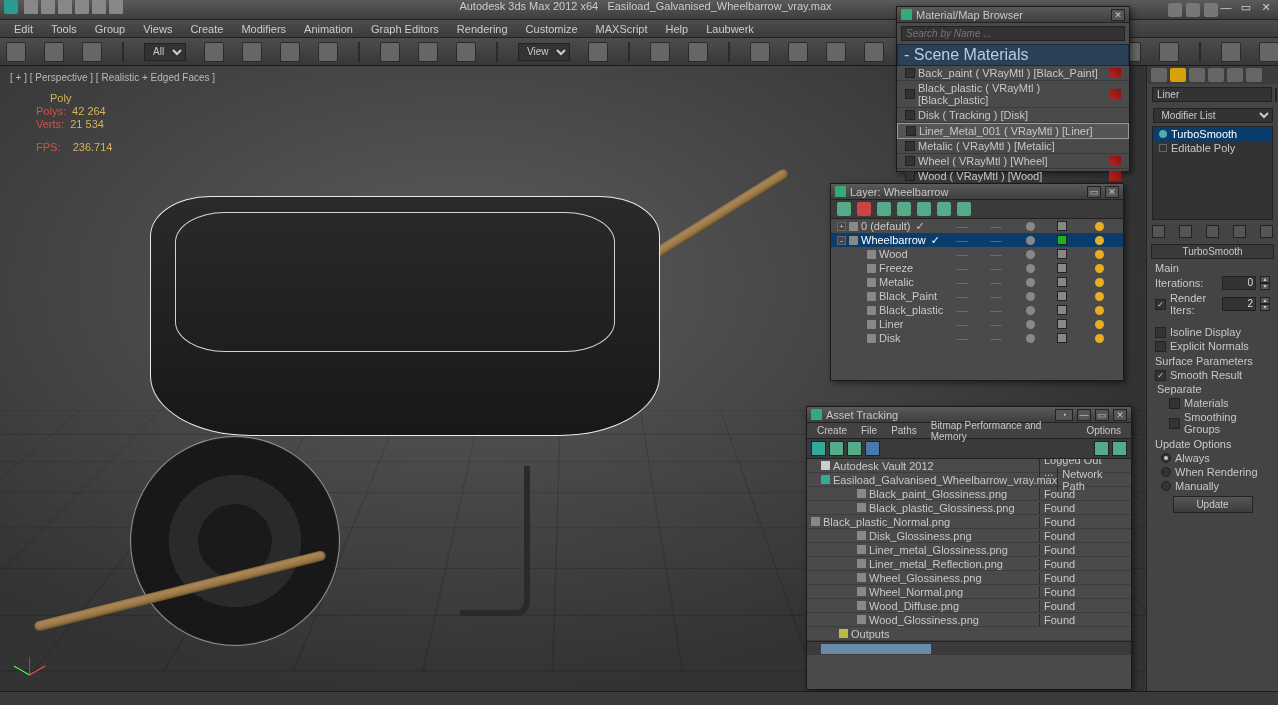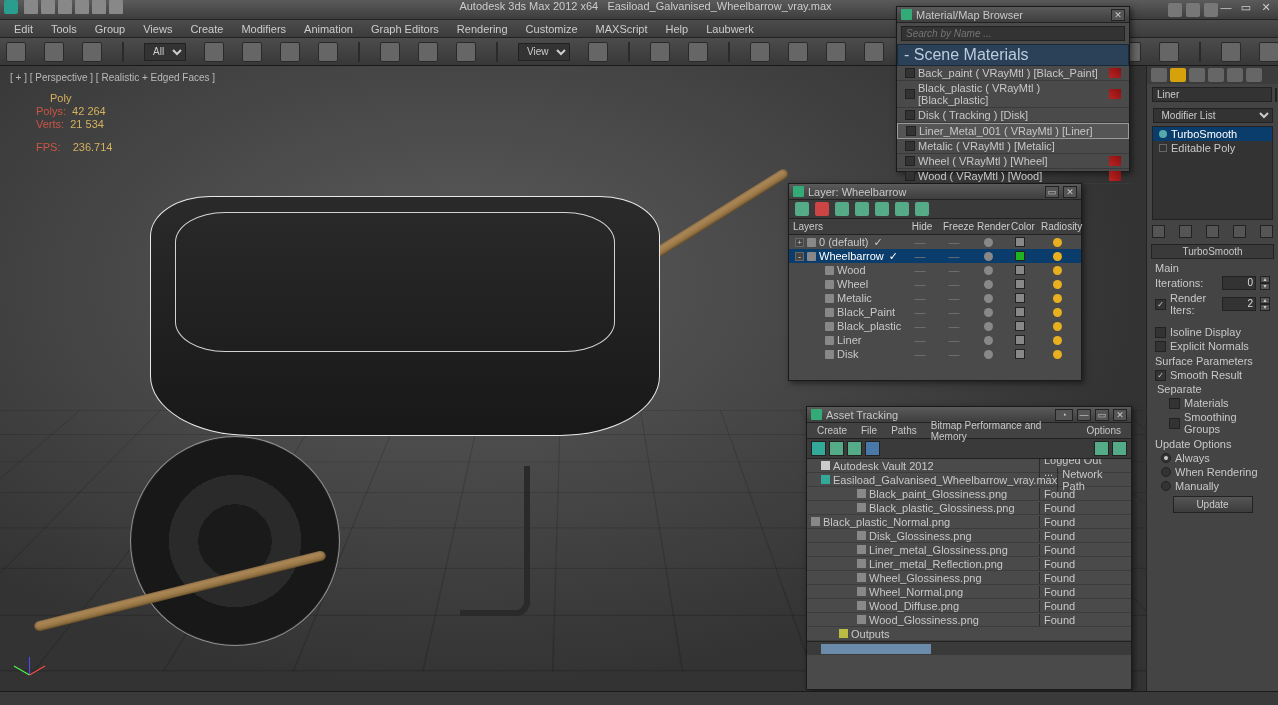--- a/index.html
+++ b/index.html
@@ -364,44 +364,36 @@
         <div class="mat-warn"></div>
       </div>
       <div class="mat-item">
         <div class="mat-sw"></div>
         <span style="flex:1">Wood ( VRayMtl ) [Wood]</span>
         <div class="mat-warn"></div>
       </div>
     </div>
 </div>
 
-<div class="dialog" style="left:788px;top:183px;width:294px;height:198px">
+<div class="dialog" style="left:830px;top:183px;width:294px;height:198px">
   <div class="dlg-title">
     <div class="dlg-icon"></div>
     <div class="dlg-title-txt">Layer: Wheelbarrow</div>
     <div class="dlg-close">▭</div>
     <div class="dlg-close">✕</div>
   </div>
   <div class="layer-tb">
     <div class="lt-icon"></div>
     <div class="lt-icon" style="background:#c44"></div>
     <div class="lt-icon"></div>
     <div class="lt-icon"></div>
     <div class="lt-icon"></div>
     <div class="lt-icon"></div>
     <div class="lt-icon"></div>
   </div>
-  <div class="layer-hdr">
-    <div class="lh-col lh-name">Layers</div>
-    <div class="lh-col lh-sm">Hide</div>
-    <div class="lh-col lh-sm">Freeze</div>
-    <div class="lh-col lh-sm">Render</div>
-    <div class="lh-col lh-sm" style="width:30px">Color</div>
-    <div class="lh-col lh-sm" style="width:44px">Radiosity</div>
-  </div>
   <div id="layer-rows">
       <div class="layer-row">
         <div class="lr-name" style="padding-left:4px">
           <span class="lr-exp">+</span>
           <span class="lr-i"></span>
           <span>0 (default)</span>
           <span style="margin-left:2px">✓</span>
         </div>
         <div class="lr-cell">—</div>
         <div class="lr-cell">—</div>
@@ -449,21 +441,21 @@
           <div class="lr-col" style="background:#888"></div>
         </div>
         <div class="lr-cell" style="width:44px">
           <div class="lr-bulb"></div>
         </div>
       </div>
       <div class="layer-row">
         <div class="lr-name" style="padding-left:20px">
           <span style="width:11px"></span>
           <span class="lr-i"></span>
-          <span>Wheel</span>
+          <span>Freeze</span>
         </div>
         <div class="lr-cell">—</div>
         <div class="lr-cell">—</div>
         <div class="lr-cell">
           <div class="lr-bulb" style="background:#888"></div>
         </div>
         <div class="lr-cell" style="width:30px">
           <div class="lr-col" style="background:#888"></div>
         </div>
         <div class="lr-cell" style="width:44px">

